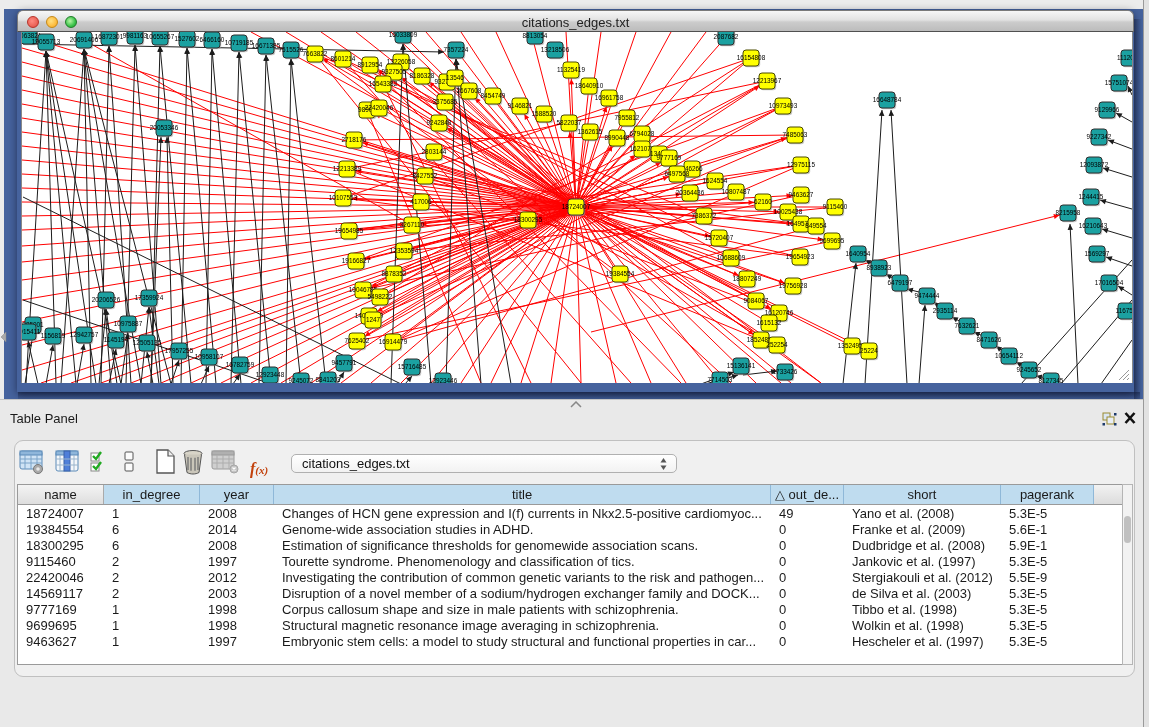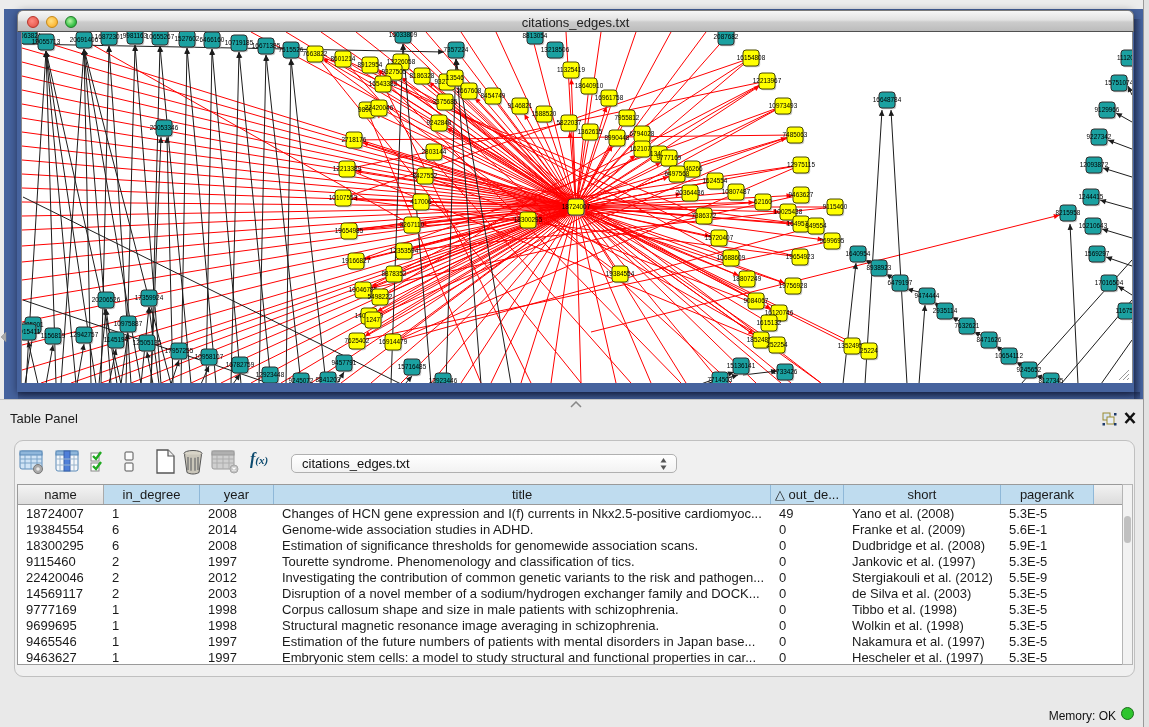--- a/index.html
+++ b/index.html
@@ -935,21 +935,21 @@
 <path d="M3.5 6.5l2.5 18c3.5 2 8.5 2 12 0l2.5-18" fill="#cac6ba" stroke="#555"></path>
 <path d="M7 9v13M10 9.7v13M14 9.7v13M17 9v13" stroke="#777" stroke-width="1.4"></path>
 </svg>
 <svg style="position:absolute;left:211px;top:449px" width="28" height="26" viewBox="0 0 28 26">
 <rect x="1" y="2" width="22" height="18" rx="2" fill="#cfcfcf" stroke="#9a9a9a"></rect>
 <rect x="1" y="2" width="22" height="4" fill="#b0b0b0" stroke="#9a9a9a"></rect>
 <path d="M1 10h22M1 14h22M6 6v14M12 6v14M18 6v14" stroke="#adadad" fill="none"></path>
 <circle cx="23" cy="20" r="4" fill="#c4c4c4" stroke="#a5a5a5"></circle>
 <path d="M21.5 18.5l3 3M24.5 18.5l-3 3" stroke="#fff" stroke-width="1.2"></path>
 </svg>
-<div style="position:absolute;left:250px;top:450px;width:26px;height:22px;font-family:'Liberation Serif',serif;font-style:italic;font-weight:bold;font-size:16px;color:#0c4a6e">f<span style="font-size:11px">(x)</span></div>
+<div style="position:absolute;left:250px;top:460px;width:26px;height:22px;font-family:'Liberation Serif',serif;font-style:italic;font-weight:bold;font-size:16px;color:#c2410c">f<span style="font-size:11px">(x)</span></div>
 <div id="combo">citations_edges.txt
   <svg style="position:absolute;right:8px;top:3px" width="9" height="12" viewBox="0 0 9 12">
     <path d="M4.5 0L7.5 4.4H1.5z" fill="#555"></path>
         <path d="M4.5 12L1.5 7.6h6z" fill="#555"></path>
   </svg>
 </div>
 <div id="thead">
   <div class="hc" style="left:0;width:86px;background:linear-gradient(180deg,#f4f4f4,#dedede);border-right:1px solid #aaa">name</div>
   <div class="hc" style="left:86px;width:96px">in_degree</div>
   <div class="hc" style="left:182px;width:74px">year</div>
@@ -1027,43 +1027,30 @@
 <tr>
             <td style="width:86px">9699695</td>
             <td style="width:96px">1</td>
             <td style="width:74px">1998</td>
             <td style="width:497px">Structural magnetic resonance image averaging in schizophrenia.</td>
             <td style="width:73px">0</td>
             <td style="width:157px">Wolkin et al. (1998)</td>
             <td style="width:93px">5.3E-5</td>
           </tr>
 <tr>
-            <td style="width:86px">9465546</td>
-            <td style="width:96px">1</td>
-            <td style="width:74px">1997</td>
-            <td style="width:497px">Estimation of the future numbers of patients with mental disorders in Japan base...</td>
-            <td style="width:73px">0</td>
-            <td style="width:157px">Nakamura et al. (1997)</td>
-            <td style="width:93px">5.3E-5</td>
-          </tr>
-<tr>
             <td style="width:86px">9463627</td>
             <td style="width:96px">1</td>
             <td style="width:74px">1997</td>
             <td style="width:497px">Embryonic stem cells: a model to study structural and functional properties in car...</td>
             <td style="width:73px">0</td>
             <td style="width:157px">Hescheler et al. (1997)</td>
             <td style="width:93px">5.3E-5</td>
           </tr>
 </tbody>
       </table>
     </div>
 <div id="vsb">
       <div class="thumb"></div>
     </div>
-<div id="status">
-      <div id="mem">Memory: OK</div>
-      <div id="memdot"></div>
-    </div>
 <div id="rframe"></div>
 <svg style="position:absolute;left:0px;top:331px" width="7" height="12">
       <path d="M6 1L1 6l5 5z" fill="#aaa" stroke="#888" stroke-width="0.5"></path>
     </svg>
 </div>
 </body></html>

